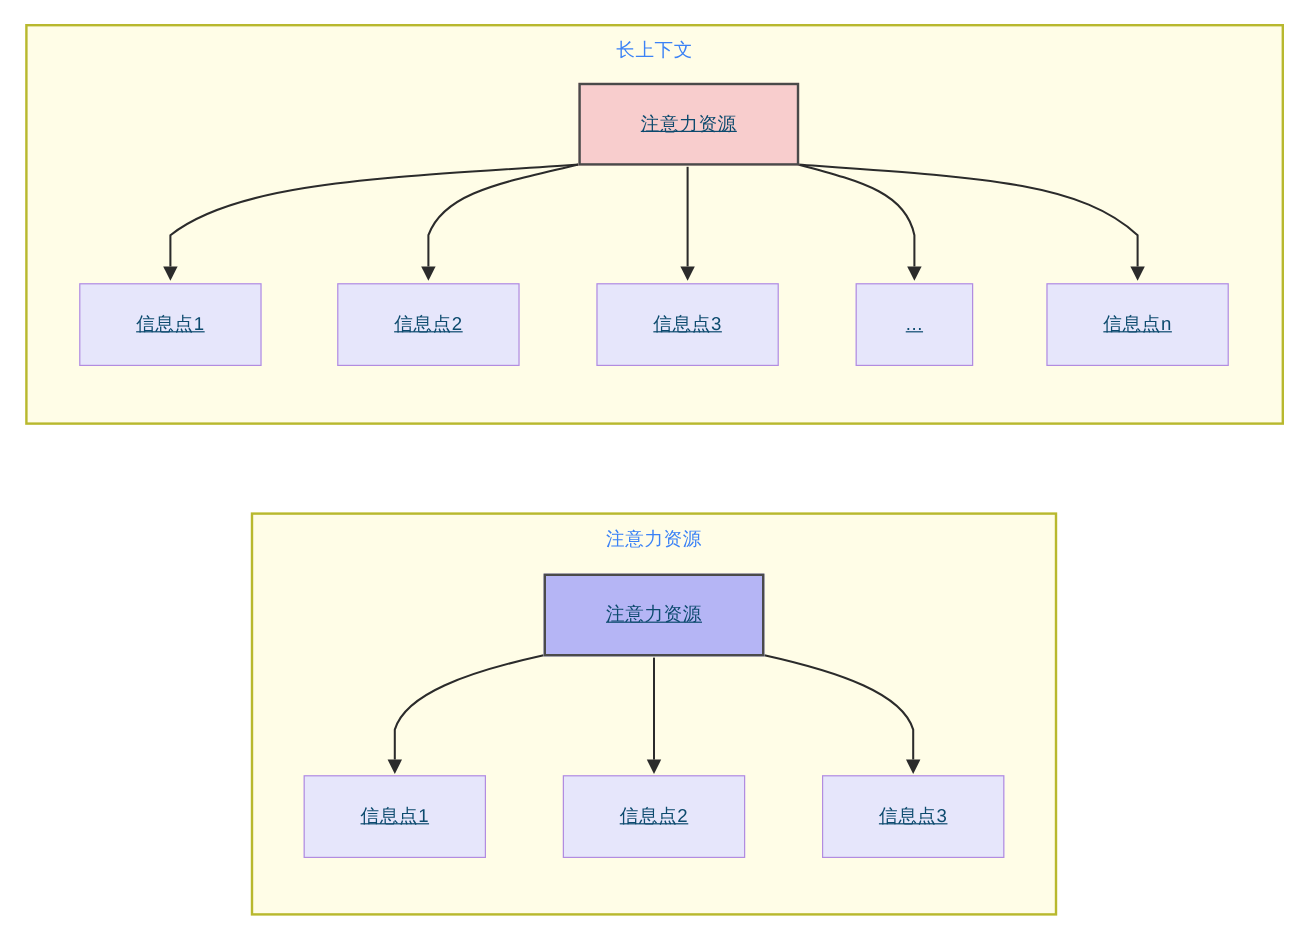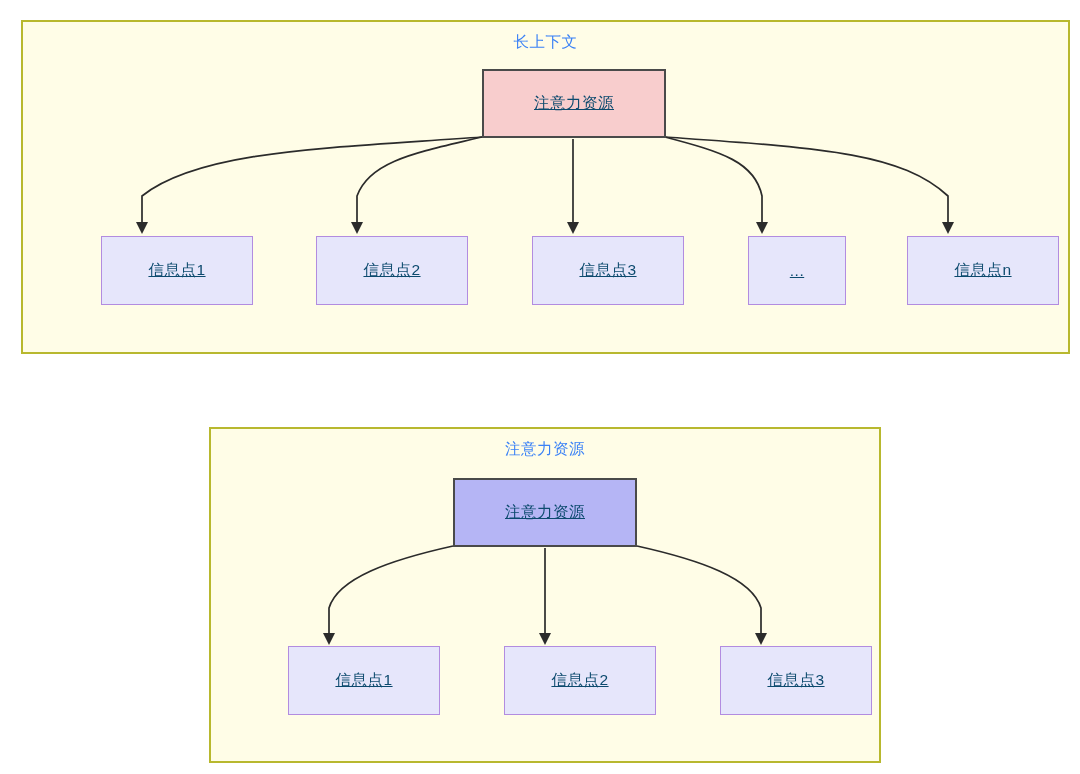--- a/index.html
+++ b/index.html
@@ -58,21 +58,20 @@
     background: #f8cdcd;
     border: 2.5px solid #4a4a4a;
   }
   .node-attention-short {
     background: #b5b5f5;
     border: 2.5px solid #4a4a4a;
   }
   .node-info {
     background: #e6e6fb;
     border: 1.6px solid #b28ce0;
-    margin-left: 35px;
   }
 
   svg.edges {
     position: absolute;
     left: 0; top: 0;
     width: 1080px;
     height: 774px;
     pointer-events: none;
     overflow: visible;
   }

